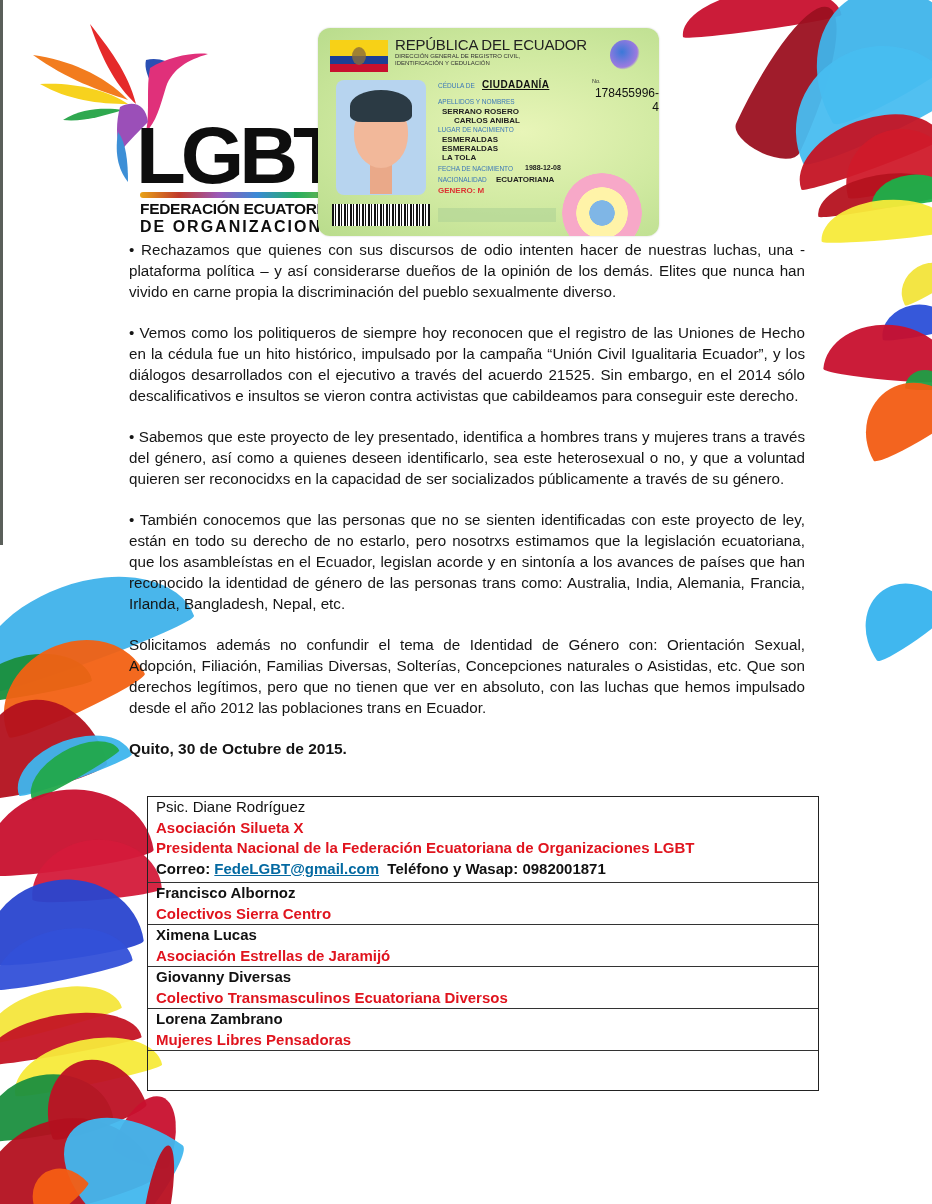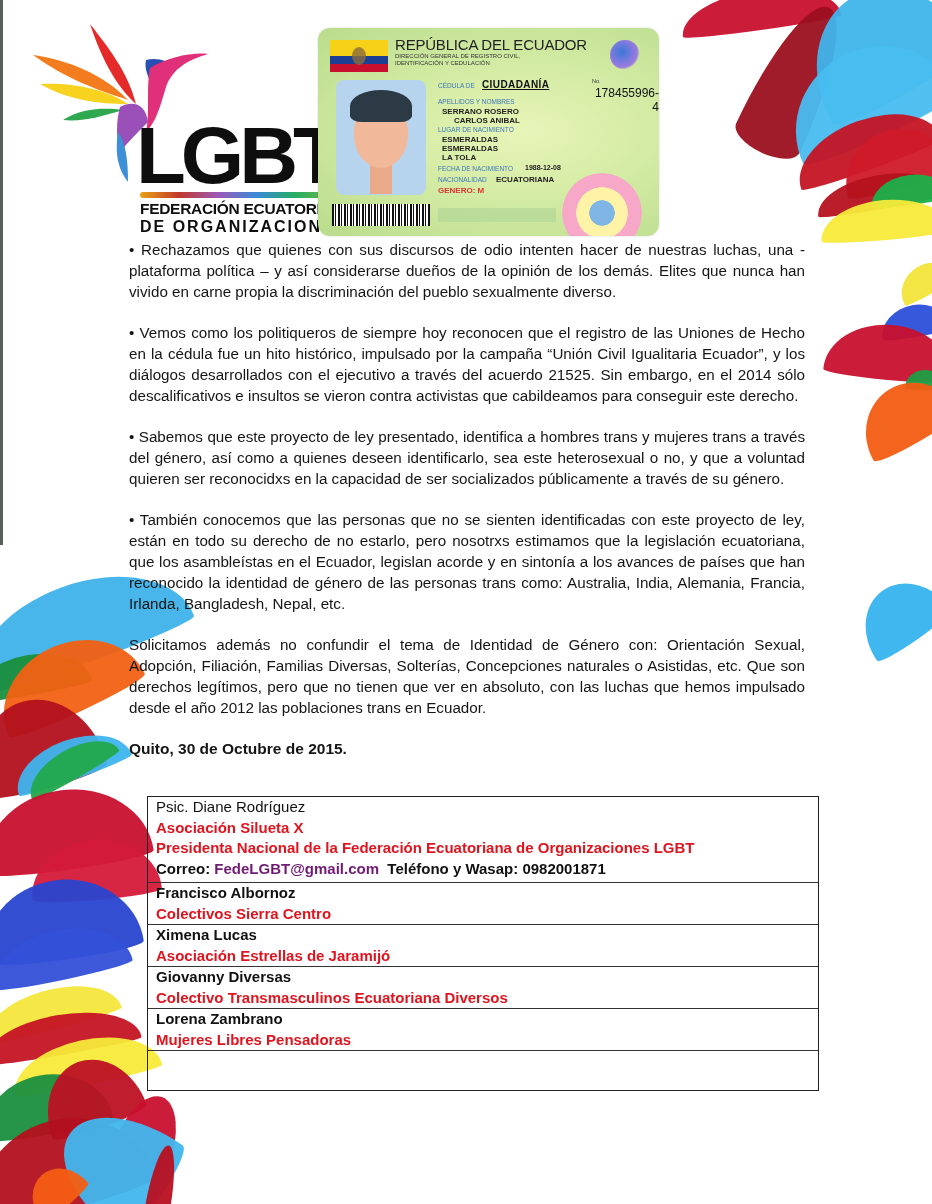--- a/index.html
+++ b/index.html
@@ -84,21 +84,21 @@
   .sig-table {
     position: absolute; left: 119px; top: 796px; width: 672px; height: 295px;
     border: 1px solid #222; background: rgba(255,255,255,0.0); margin-left: 28px;
   }
   .sig-row { position: relative; border-bottom: 1px solid #333; padding-left: 8px; font-size: 15px; line-height: 20.5px; }
   .sig-row:last-child { border-bottom: none; }
   .sig-row .name { color: #111; }
   .sig-row .name.bold { font-weight: 700; }
   .sig-row .org { color: #e0141e; font-weight: 700; }
   .sig-row .contact { font-weight: 700; color: #111; }
-  .sig-row .email { color: #701a75; }
+  .sig-row .email { color: #0369a1; text-decoration: underline; }
   .r0 { height: 86px; }
   .r1 { height: 42px; }
   .r2 { height: 42px; }
   .r3 { height: 42px; }
   .r4 { height: 42px; }
   .r5 { height: 40px; }
 </style>
 </head>
 <body>
 

